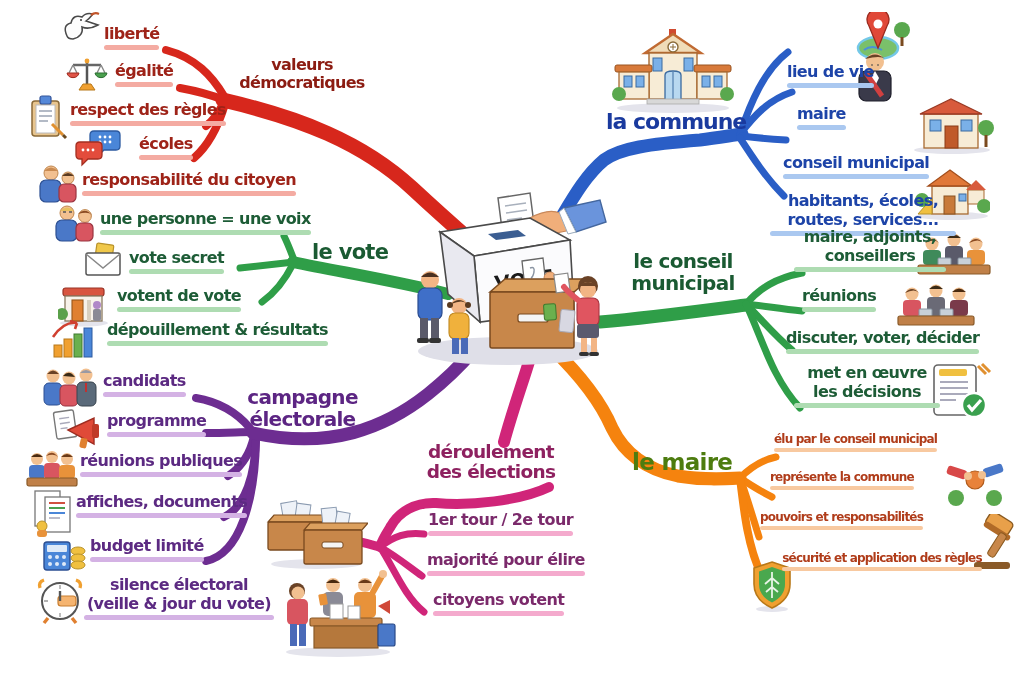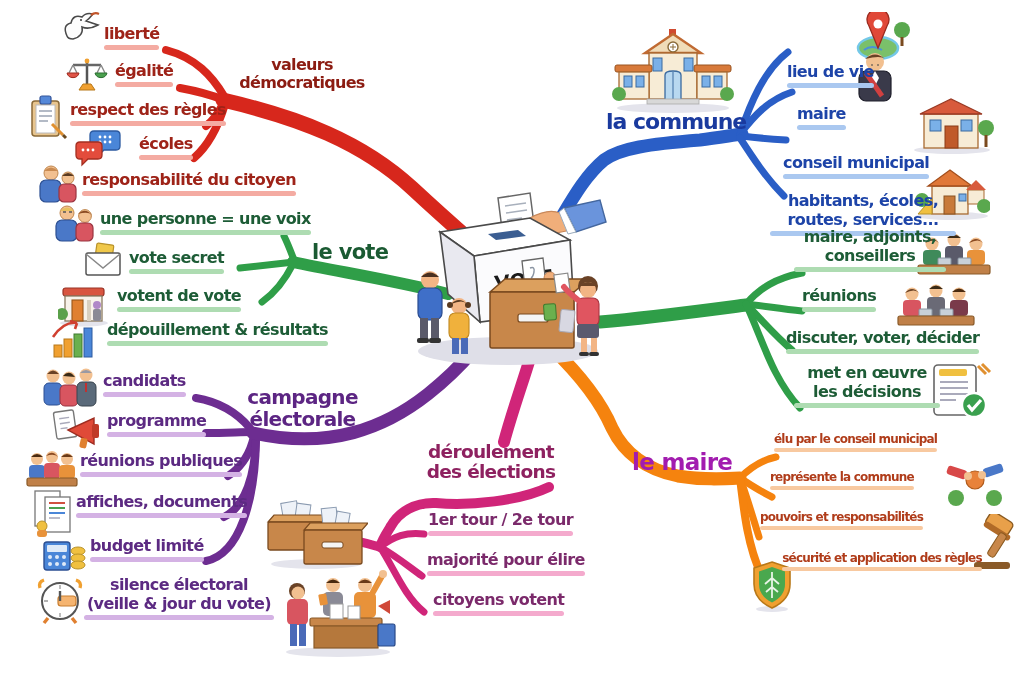--- a/index.html
+++ b/index.html
@@ -19,21 +19,21 @@
   .c-green .txt{color:#1d5c36;} .c-green .ul{background:#aedcb2;}
   .c-purp  .txt{color:#5c2a82;} .c-purp  .ul{background:#d4b2e4;}
   .c-blue  .txt{color:#1d44a8;margin-top:40px;} .c-blue  .ul{background:#aac8f0;}
   .c-oran  .txt{color:#b03c1a;} .c-oran  .ul{background:#f8c9a0;}
   .c-oran  .txt{font-size:12px;letter-spacing:-0.8px;}
   .c-mag   .txt{color:#7b2a6b;} .c-mag   .ul{background:#f4aacd;}
   .t-red {color:#8c1c12;font-size:16px;width:160px;}
   .t-green{color:#1a5a32;font-size:20px;}
   .t-purp{color:#5c2583;font-size:20px;width:125px;}
   .t-blue{color:#1a3a9e;font-size:22px;letter-spacing:-1px;}
-  .t-oran{color:#a21caf;font-size:23px;}
+  .t-oran{color:#4d7c0f;font-size:23px;}
   .t-mag {color:#8e2160;font-size:18.5px;width:158px;}
 </style>
 </head>
 <body>
 
 <div id="canvas">
 
   <svg id="branches" width="1024" height="683" viewBox="0 0 1024 683" fill="none" stroke-linecap="round">
 
     <g stroke="#d7271c">
@@ -91,20 +91,21 @@
       <path d="M740 478 C752 486 762 492 772 497" stroke-width="7"></path>
       <path d="M740 478 C748 500 753 518 759 537" stroke-width="7"></path>
       <path d="M740 478 C744 512 748 548 762 576" stroke-width="8"></path>
     </g>
   </svg>
 
   <div class="btitle t-red" style="left:222px;top:56px;">valeurs démocratiques</div>
   <div class="btitle t-green" style="left:312px;top:220px;font-size:21px;margin-top:21px;">le vote</div>
   <div class="btitle t-purp" style="left:240px;top:386px;">campagne électorale</div>
   <div class="btitle t-blue" style="left:606px;top:110px;">la commune</div>
+  <div class="btitle t-green" style="left:616px;top:250px;width:134px;">le conseil municipal</div>
   <div class="btitle t-oran" style="left:632px;top:450px;">le maire</div>
   <div class="btitle t-mag" style="left:412px;top:442px;">déroulement des élections</div>
 
   <div class="item c-red" style="left:104px;top:25px;">
     <span class="txt">liberté</span>
       <div class="ul"></div>
     </div>
   <div class="item c-red" style="left:115px;top:62px;">
     <span class="txt">égalité</span>
       <div class="ul"></div>

